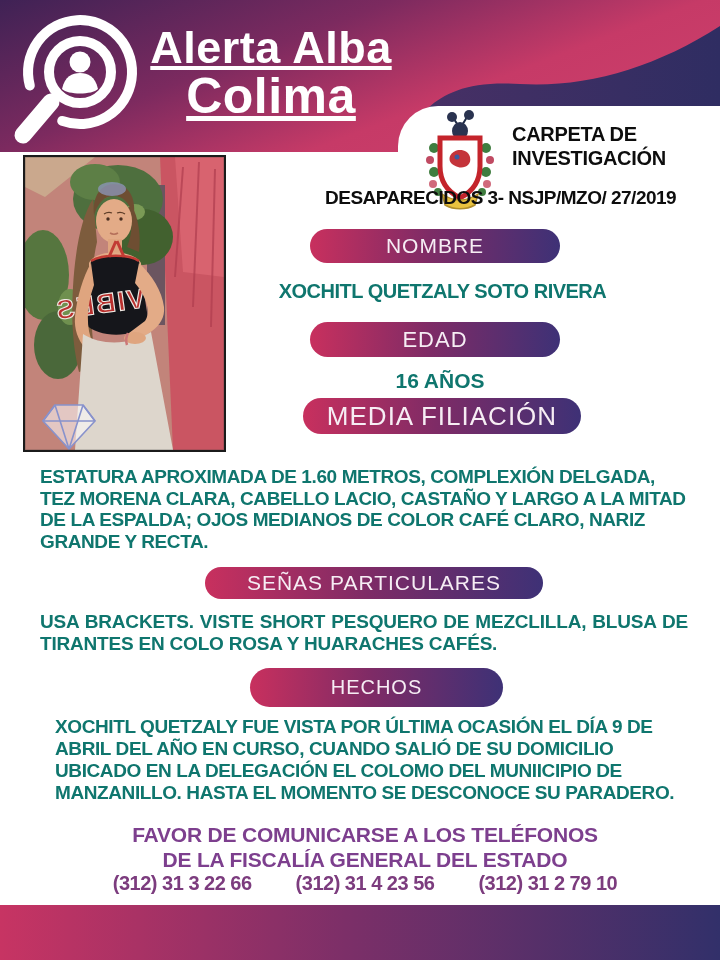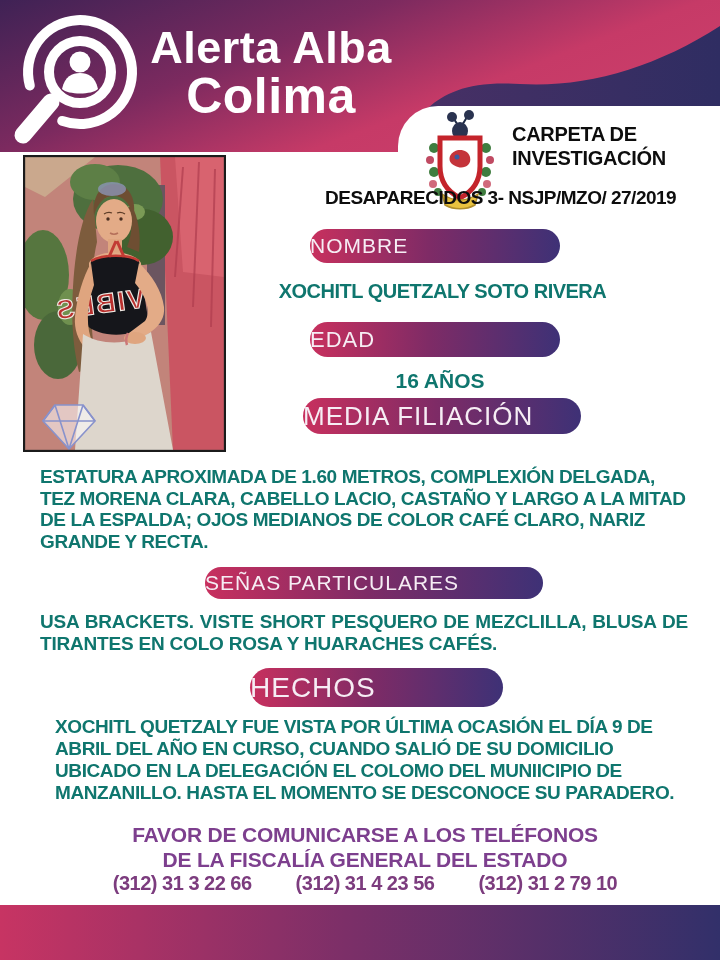--- a/index.html
+++ b/index.html
@@ -11,21 +11,21 @@
   .abs { position:absolute; }
 
   
   .header-band { left:0; top:0; width:720px; height:152px; z-index:1; }
   .header-notch {
     left:398px; top:106px; width:322px; height:62px;
     background:#ffffff; border-top-left-radius:40px; z-index:2;
   }
   .brand {
     left:121px; top:22px; width:300px; text-align:center; z-index:3;
-    color:#ffffff; font-weight:800; letter-spacing:.5px;
+    color:#ffffff; font-weight:800; letter-spacing:.5px;text-decoration:underline;
   }
   .brand-line1 { font-size:45px; line-height:52px; }
   .brand-line2 { font-size:50px; line-height:44px; }
   .logo { left:10px; top:10px; z-index:3; }
 
   .crest { left:424px; top:110px; z-index:4; }
   .carpeta {
     left:512px; top:122px; width:200px; z-index:4;
     color:#0d0d0d; font-weight:bold; font-size:20px; line-height:24px; letter-spacing:-0.3px;
   }
@@ -36,29 +36,29 @@
 
   
   .photo-frame {
     left:23px; top:155px; width:203px; height:297px; z-index:3;
     border:2px solid #1b1b1b; box-sizing:border-box; background:#c2847a;
   }
   .photo-frame svg { display:block; }
 
   
   .pill {
-    display:flex; align-items:center; z-index:3;
+    display:flex; align-items:center; justify-content:center; z-index:3;
     background:linear-gradient(90deg,#c8305e 0%, #7e2b66 48%, #3e3176 100%);
     border-radius:999px; color:#f6edf4; letter-spacing:1px;
   }
   .pill-nombre { left:310px; top:229px; width:250px; height:34px; font-size:21px; }
   .pill-edad   { left:310px; top:322px; width:250px; height:35px; font-size:22px; }
   .pill-media  { left:303px; top:398px; width:278px; height:36px; font-size:26px; }
   .pill-senas  { left:205px; top:567px; width:338px; height:32px; font-size:21px; }
-  .pill-hechos { left:250px; top:668px; width:253px; height:39px; font-size:28px; }
+  .pill-hechos { left:250px; top:668px; width:253px; height:39px; font-size:20px; }
 
   .value-black { color:#0f766e; font-weight:bold; z-index:3; }
   .name-value  { left:235px; top:280px; width:415px; text-align:center; font-size:20px; letter-spacing:-0.5px; }
   .edad-value  { left:235px; top:369px; width:410px; text-align:center; font-size:21px; }
   .media-text  { left:40px;  top:466px; width:648px; font-size:19px; line-height:21.5px; letter-spacing:-0.4px; }
   .senas-text  { left:40px;  top:611px; width:648px; font-size:19px; line-height:22px; letter-spacing:-0.2px; text-align:justify; }
   .hechos-text { left:55px;  top:716px; width:630px; font-size:19px; line-height:22px; letter-spacing:-0.4px; }
 
   
   .contact-heading {

